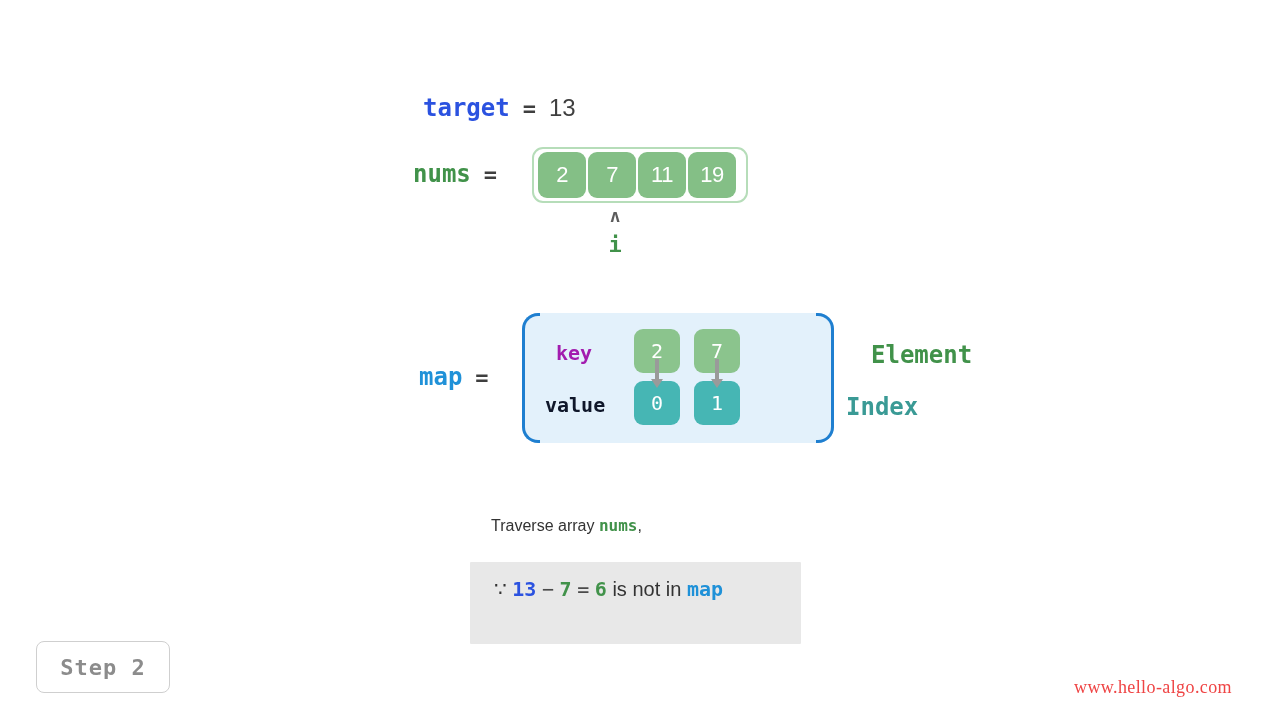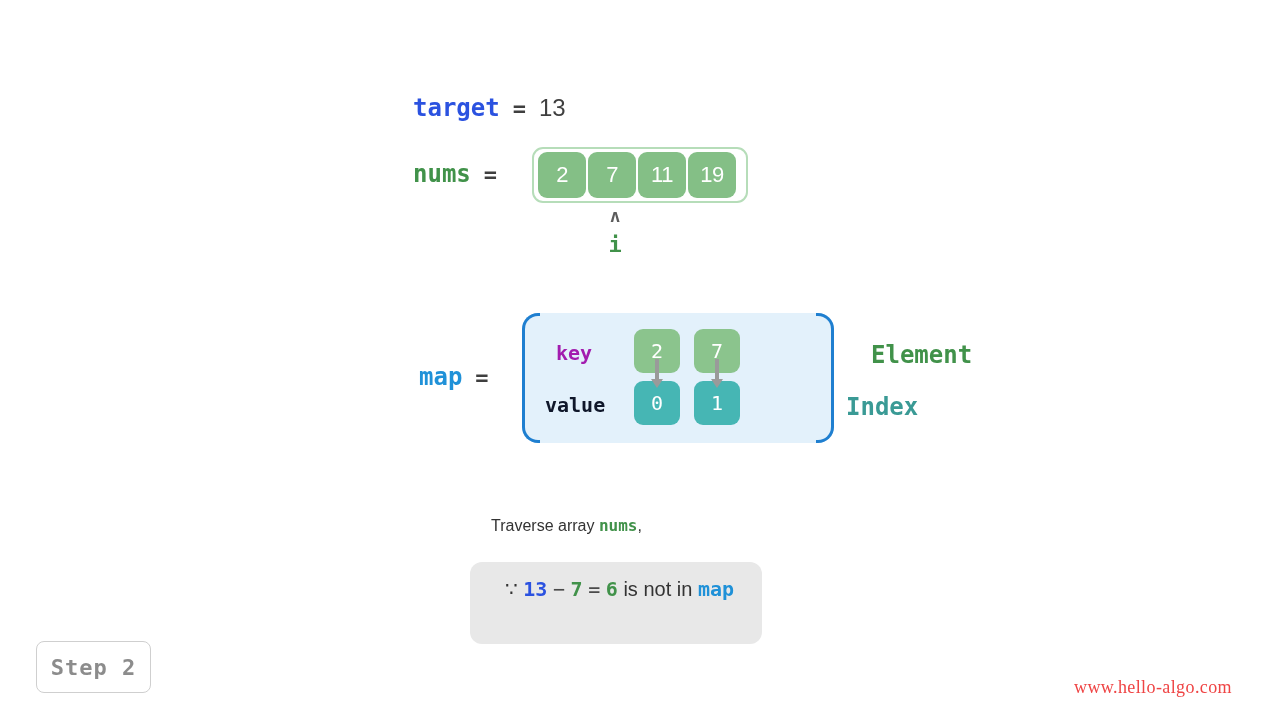--- a/index.html
+++ b/index.html
@@ -16,21 +16,21 @@
     -webkit-font-smoothing: antialiased;
   }
   .mono {
     font-family: "DejaVu Sans Mono", monospace;
     font-weight: bold;
   }
   .abs { position: absolute; }
 
   
   #target-row {
-    left: 413px;
+    left: 423px;
     top: 94px;
     display: flex;
     align-items: baseline;
     gap: 13px;
     font-size: 24px;
   }
   #target-row .var-name { color: #2b52e0; }
   #target-row .eq { color: #3f3f3f; font-size: 22px; }
   #target-row .val {
     color: #3f3f3f;
@@ -210,26 +210,26 @@
   }
   #caption .hl-nums {
     color: #41924a;
     font-family: "DejaVu Sans Mono", monospace;
     font-weight: bold;
   }
 
   #conclusion-box {
     left: 470px;
     top: 562px;
-    width: 292px;
+    width: 331px;
     height: 82px;
     box-sizing: border-box;
     background: #e8e8e8;
-    border-radius: 12px;
-    padding: 10px 35px;
+    border-radius: 1px;
+    padding: 10px 24px;
   }
   .conc-line {
     font-family: "Liberation Sans", sans-serif;
     font-size: 20px;
     color: #333333;
     line-height: 34px;
     white-space: nowrap;
   }
   .sym { color: #333333; }
   .hl-target {
@@ -246,21 +246,21 @@
     color: #1f91d8;
     font-family: "DejaVu Sans Mono", monospace;
     font-weight: bold;
   }
   .op { color: #4a4a4a; font-family: "DejaVu Sans Mono", monospace; }
 
   
   #step-badge {
     left: 36px;
     top: 641px;
-    width: 115px;
+    width: 134px;
     height: 52px;
     box-sizing: border-box;
     border: 1px solid #cfcfcf;
     border-radius: 8px;
     background: #ffffff;
     display: flex;
     align-items: center;
     justify-content: center;
     color: #8c8c8c;
     font-family: "DejaVu Sans Mono", monospace;

